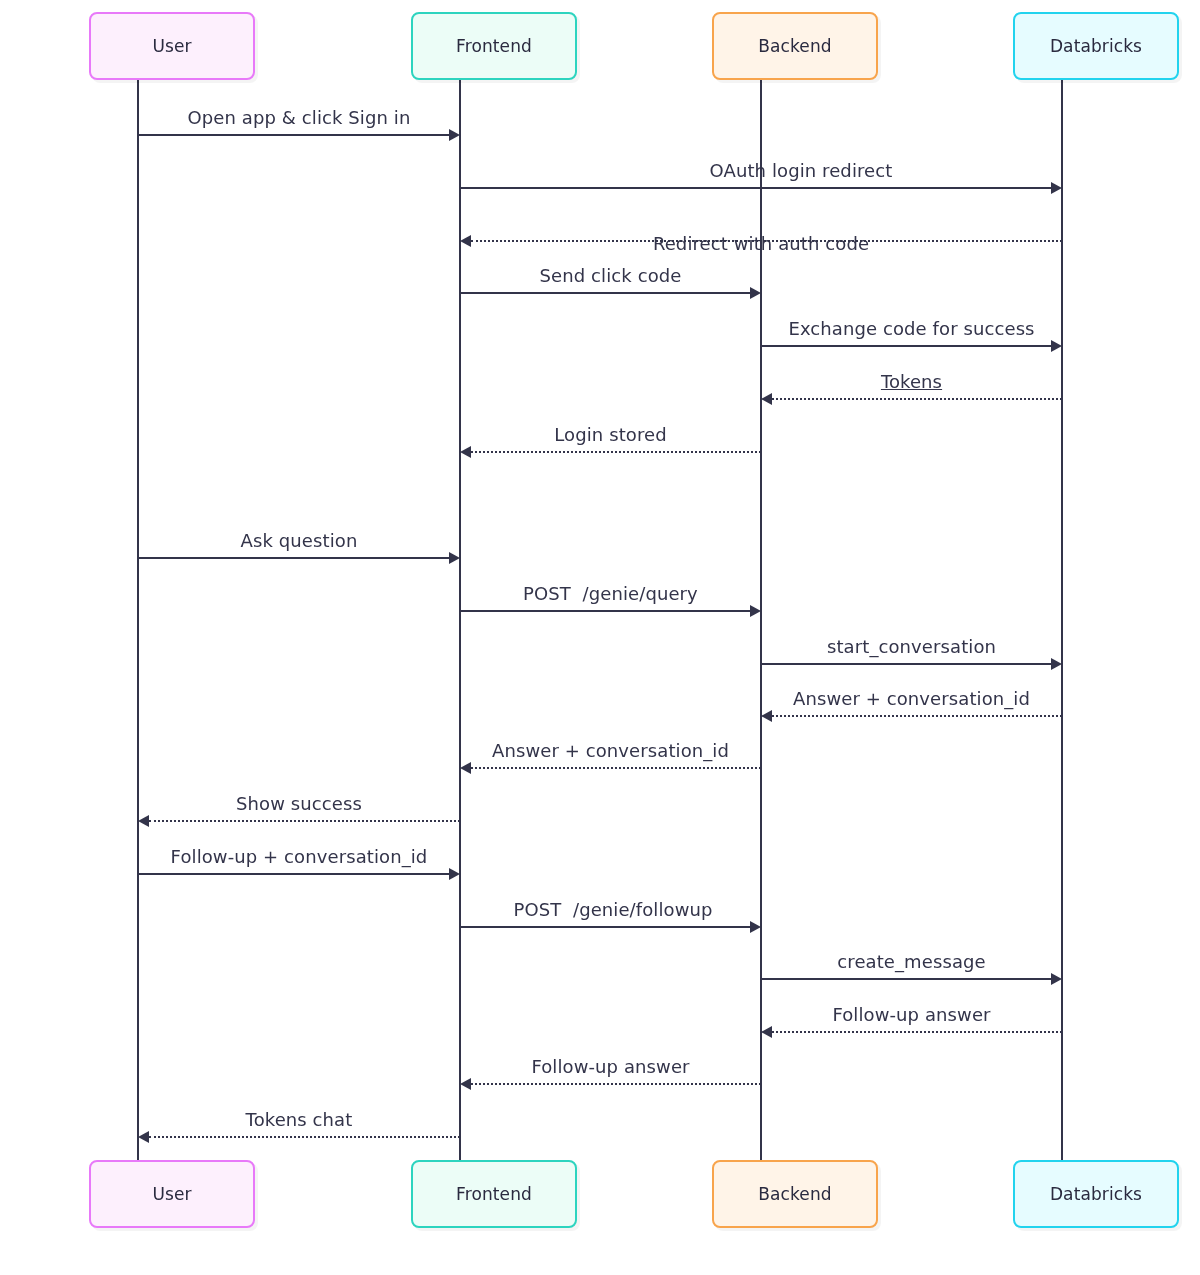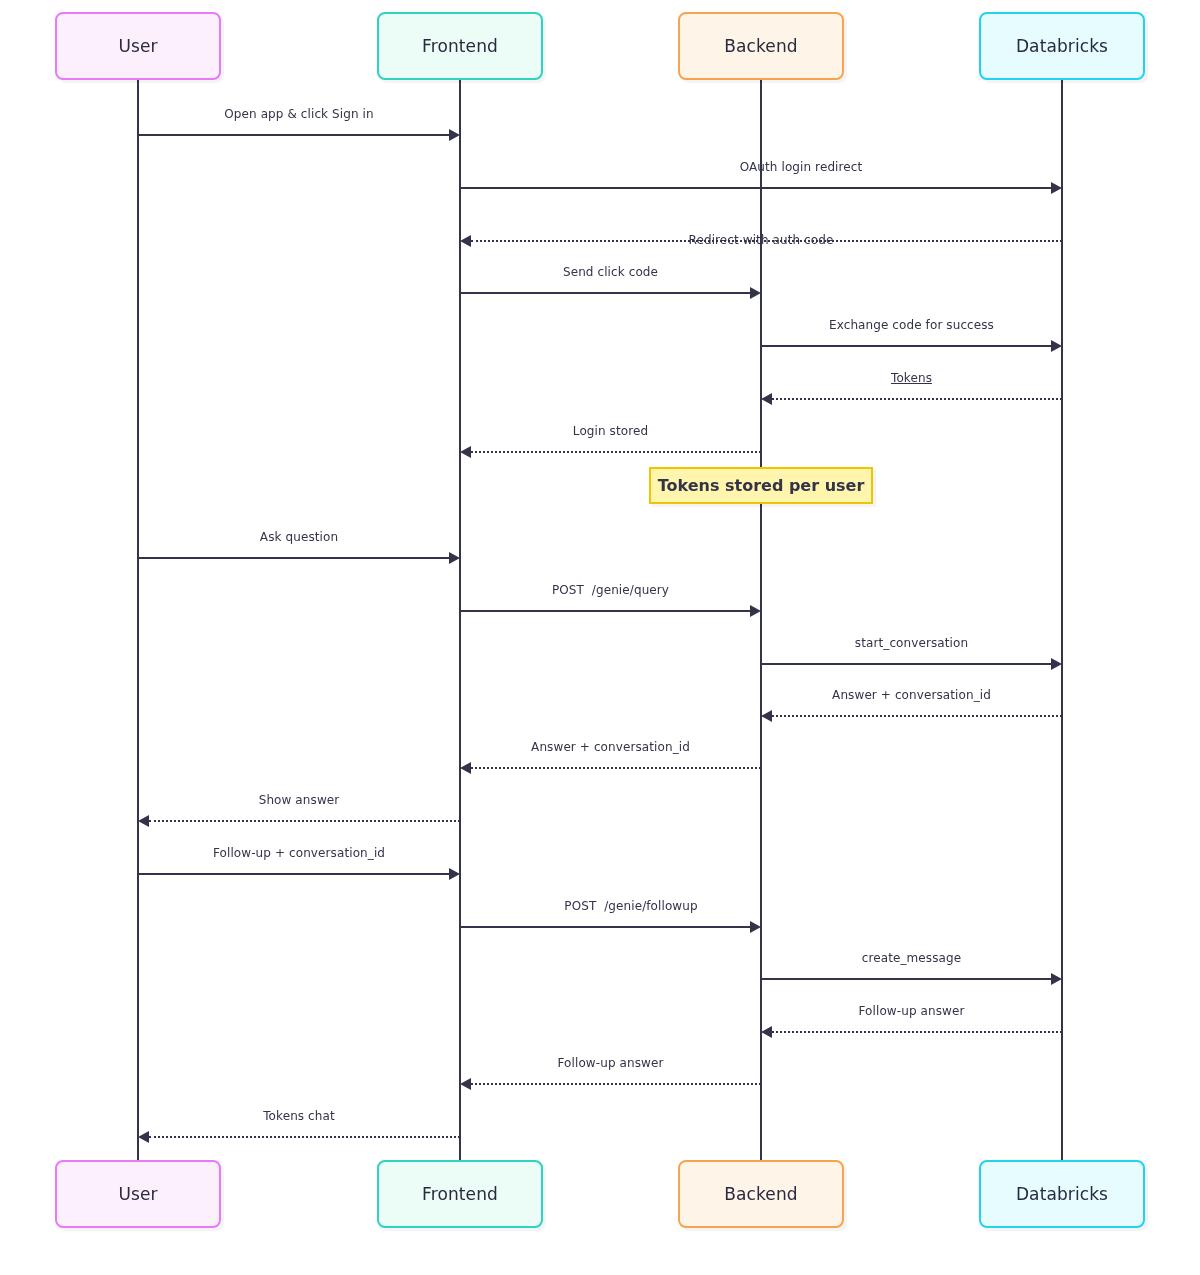--- a/index.html
+++ b/index.html
@@ -24,20 +24,21 @@
   .actor-box {
     position: absolute;
     box-sizing: border-box;
     border-radius: 8px;
     border-width: 2px;
     border-style: solid;
     display: flex;
     align-items: center;
     justify-content: center;
     box-shadow: 3px 3px 0 rgba(0,0,0,0.045);
+    margin-left: 34px;
   }
   .actor-label {
     font-size: 17px;
     color: #2a2a3f;
     letter-spacing: 0.1px;
     white-space: nowrap;
   }
   .lifeline {
     position: absolute;
     width: 2px;
@@ -59,21 +60,21 @@
     border-bottom: 6px solid transparent;
   }
   .arrowhead.right {
     border-left: 11px solid #33344a;
   }
   .arrowhead.left {
     border-right: 11px solid #33344a;
   }
   .msg-label {
     position: absolute;
-    font-size: 12px;
+    font-size: 18px;
     color: #33344a;
     white-space: pre;
     text-align: center;
     transform: translateX(-50%);
     letter-spacing: 0.1px;
   }
   .note-box {
     position: absolute;
     box-sizing: border-box;
     background: #fff5ad;
@@ -153,35 +154,32 @@
     <div class="arrowhead right" style="top: 658px; left: 1051px;"></div>
     <div class="msg-label" style="left: 911.5px; top: 636px;">start_conversation</div>
     <div class="msg-line dotted" style="left: 772px; width: 290px; top: 715px;"></div>
     <div class="arrowhead left" style="top: 710px; left: 761px;"></div>
     <div class="msg-label" style="left: 911.5px; top: 688px;">Answer + conversation_id</div>
     <div class="msg-line dotted" style="left: 471px; width: 290px; top: 767px;"></div>
     <div class="arrowhead left" style="top: 762px; left: 460px;"></div>
     <div class="msg-label" style="left: 610.5px; top: 740px;">Answer + conversation_id</div>
     <div class="msg-line dotted" style="left: 149px; width: 311px; top: 820px;"></div>
     <div class="arrowhead left" style="top: 815px; left: 138px;"></div>
-    <div class="msg-label" style="left: 299px; top: 793px;">Show answer</div>
+    <div class="msg-label" style="left: 299px; top: 793px;">Show success</div>
     <div class="msg-line solid" style="left: 138px; width: 311px; top: 873px;"></div>
     <div class="arrowhead right" style="top: 868px; left: 449px;"></div>
     <div class="msg-label" style="left: 299px; top: 846px;">Follow-up + conversation_id</div>
     <div class="msg-line solid" style="left: 460px; width: 290px; top: 926px;"></div>
     <div class="arrowhead right" style="top: 921px; left: 750px;"></div>
-    <div class="msg-label" style="left: 631px; top: 899px;">POST  /genie/followup</div>
+    <div class="msg-label" style="left: 613px; top: 899px;">POST  /genie/followup</div>
     <div class="msg-line solid" style="left: 761px; width: 290px; top: 978px;"></div>
     <div class="arrowhead right" style="top: 973px; left: 1051px;"></div>
     <div class="msg-label" style="left: 911.5px; top: 951px;">create_message</div>
     <div class="msg-line dotted" style="left: 772px; width: 290px; top: 1031px;"></div>
     <div class="arrowhead left" style="top: 1026px; left: 761px;"></div>
     <div class="msg-label" style="left: 911.5px; top: 1004px;">Follow-up answer</div>
     <div class="msg-line dotted" style="left: 471px; width: 290px; top: 1083px;"></div>
     <div class="arrowhead left" style="top: 1078px; left: 460px;"></div>
     <div class="msg-label" style="left: 610.5px; top: 1056px;">Follow-up answer</div>
     <div class="msg-line dotted" style="left: 149px; width: 311px; top: 1136px;"></div>
     <div class="arrowhead left" style="top: 1131px; left: 138px;"></div>
     <div class="msg-label" style="left: 299px; top: 1109px;">Tokens chat</div>
-    <div class="note-box" style="left: 649px; top: 467px; width: 224px; height: 37px; background: rgb(255, 245, 173); border-color: rgb(237, 197, 0);">
-      <span class="note-label">Tokens stored per user</span>
-    </div>
   </div>
 
 </body></html>

